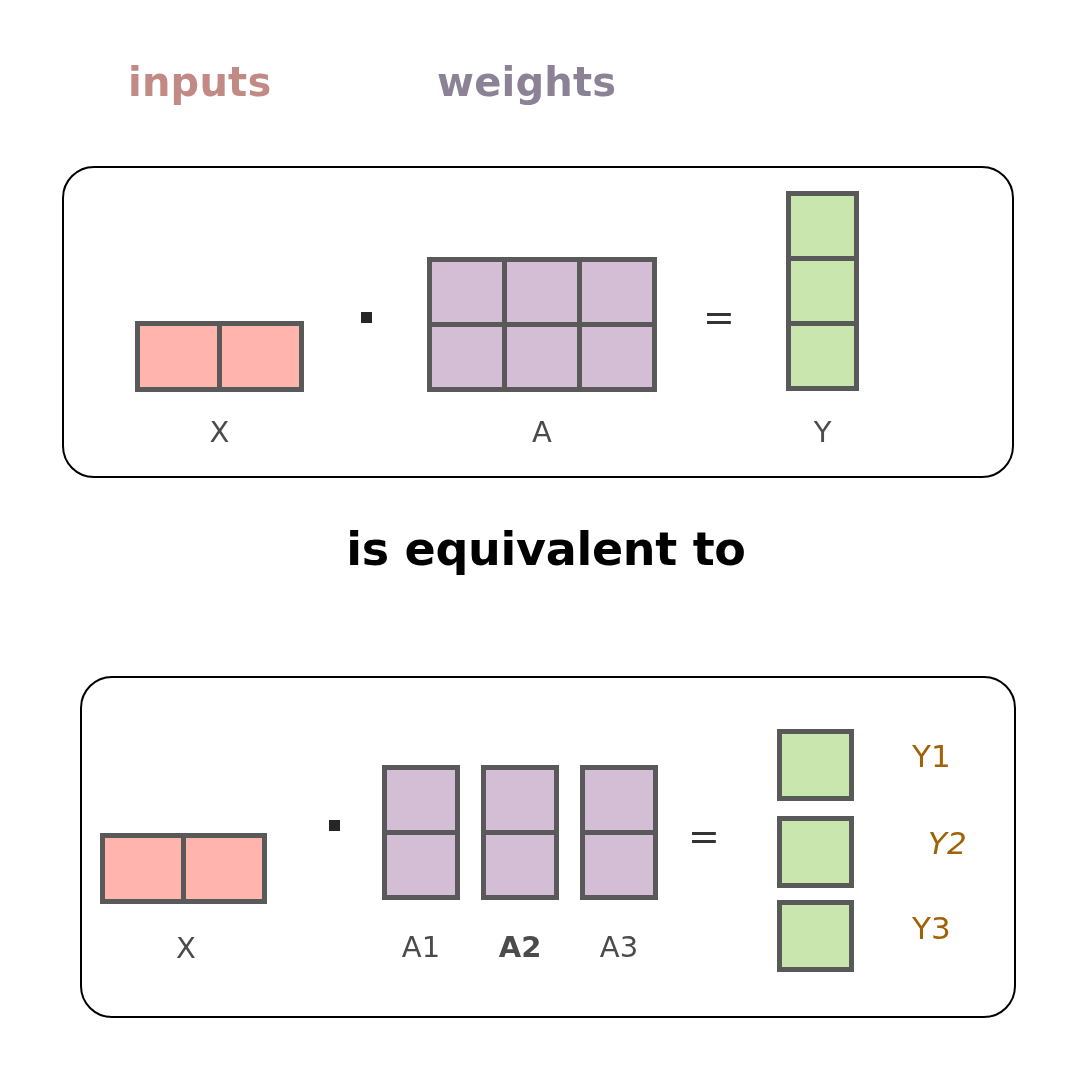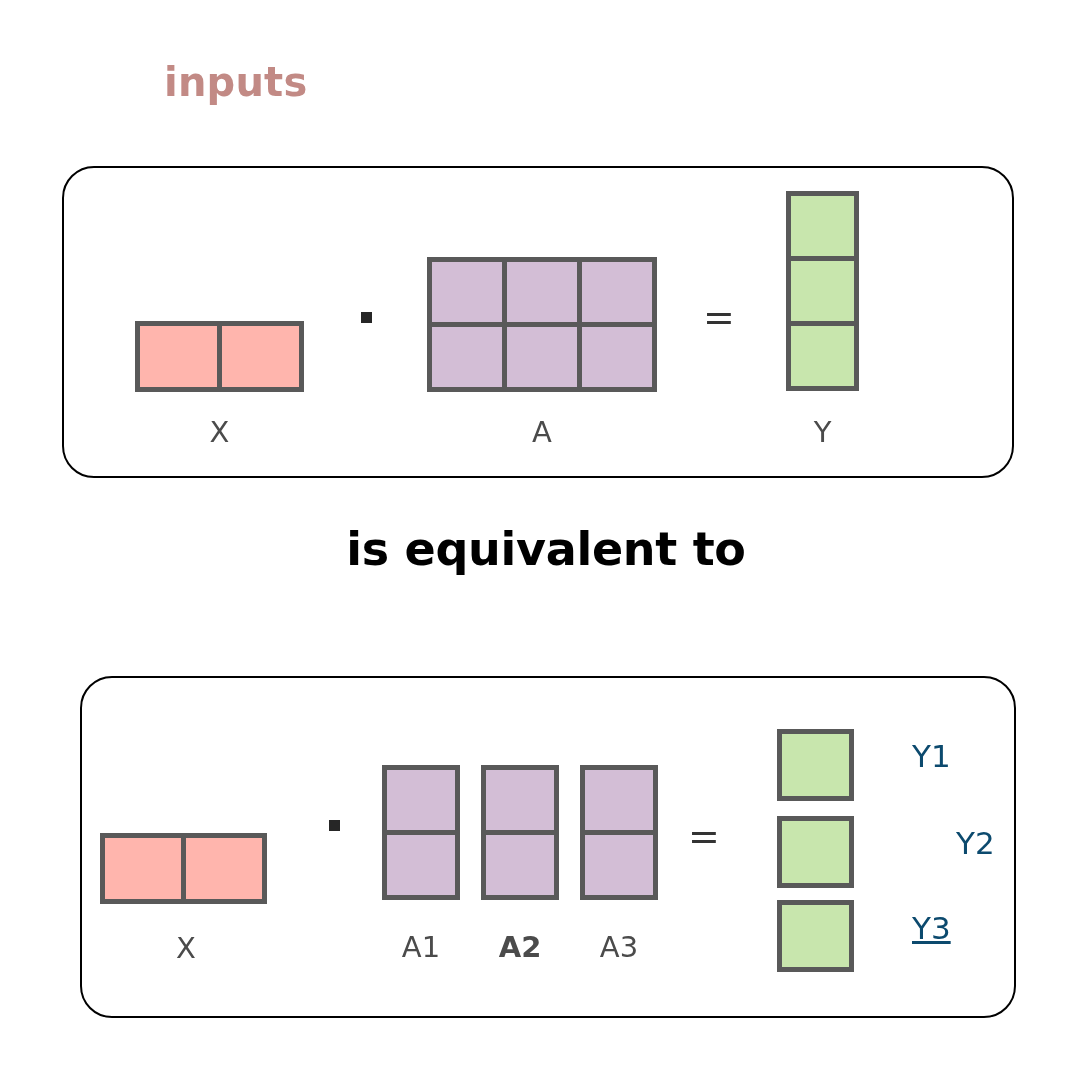--- a/index.html
+++ b/index.html
@@ -23,21 +23,20 @@
     width: 1092px;
     height: 60px;
   }
   .legend-item {
     position: absolute;
     font-size: 40px;
     font-weight: 600;
     letter-spacing: 0.2px;
     white-space: nowrap;
     line-height: 1;
-    margin-left: 36px;
   }
   .legend-inputs  { left: 128px; color: #c28a85; }
   .legend-weights { left: 437px; color: #8c8296; }
   .legend-outputs { left: 739px; color: #7f9362; }
 
   
   .panel {
     position: absolute;
     border: 2px solid #000000;
     border-radius: 32px;
@@ -68,21 +67,21 @@
     position: absolute;
     font-size: 29px;
     color: #4b4b4b;
     text-align: center;
     white-space: nowrap;
     line-height: 1;
   }
   .rlabel {
     position: absolute;
     font-size: 31px;
-    color: #0c4a6e;
+    color: #a16207;
     white-space: nowrap;
     line-height: 1;
   }
 
   
   .op-dot {
     position: absolute;
     width: 11px;
     height: 11px;
     background: #262626;
@@ -176,28 +175,29 @@
     left: 777px; top: 816px;
     grid-template-columns: 67px;
     grid-template-rows: 62px;
   }
   .m-y3 {
     left: 777px; top: 900px;
     grid-template-columns: 67px;
     grid-template-rows: 62px;
   }
   .l-y1 { left: 912px; top: 741px; }
-  .l-y2 { left: 956px; top: 828px; }
-  .l-y3 { left: 912px; top: 913px; text-decoration: underline; }
+  .l-y2 { left: 928px; top: 828px; font-style: italic; }
+  .l-y3 { left: 912px; top: 913px; }
 </style>
 </head>
 <body>
 
 <div class="legend">
   <div class="legend-item legend-inputs">inputs</div>
+  <div class="legend-item legend-weights">weights</div>
 </div>
 
 <div class="panel panel-top"></div>
 
 <div class="matrix m-x-top">
   <div class="cell cell-pink"></div>
   <div class="cell cell-pink"></div>
 </div>
 <div class="mlabel l-x-top">X</div>
 

